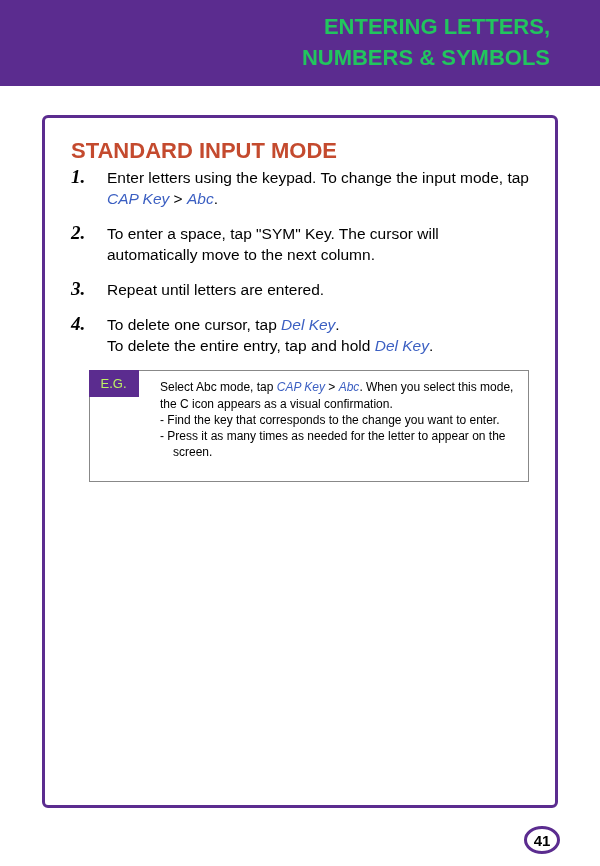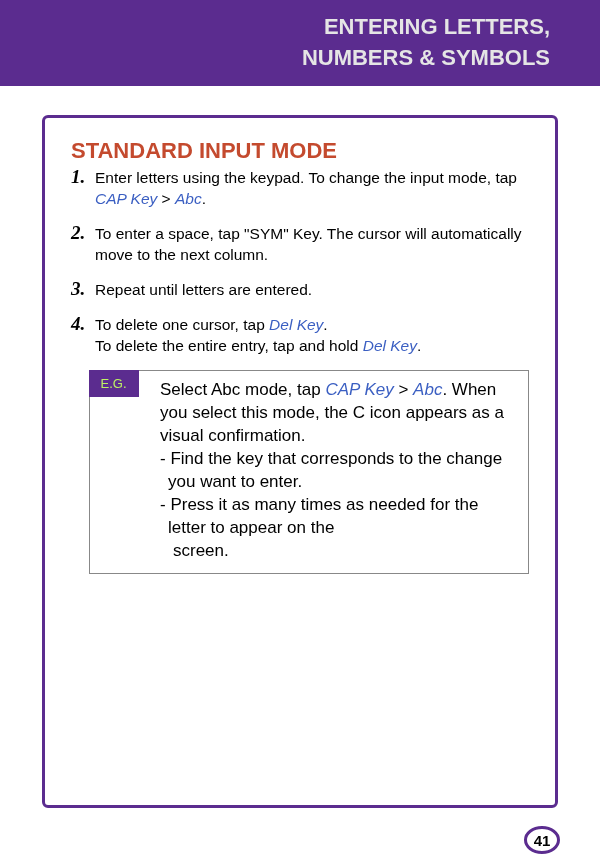--- a/index.html
+++ b/index.html
@@ -5,21 +5,21 @@
     * { margin: 0; padding: 0; box-sizing: border-box; }
     body {
       width: 600px;
       height: 866px;
       background: #fff;
       font-family: 'Arial Narrow', Arial, sans-serif;
       position: relative;
     }
     .header {
       background: #5b2c8f;
-      color: #e5e5e5;
+      color: #22c55e;
       font-family: Arial, sans-serif;
       font-size: 22px;
       font-weight: bold;
       text-align: right;
       padding: 12px 50px 12px 0;
       line-height: 1.4;
     }
     .content-box {
       position: absolute;
       top: 115px;
@@ -56,20 +56,21 @@
       font-style: italic;
       font-weight: bold;
       font-size: 19px;
       color: #000;
       width: 22px;
     }
     .step-text {
       font-size: 15.5px;
       font-stretch: condensed;
       line-height: 1.35;
+      margin-left: 12px;
     }
     .key-ref {
       color: #3b5fc2;
       font-style: italic;
     }
     .eg-box {
       border: 1.5px solid #888;
       margin-top: 14px;
       margin-left: 18px;
       min-height: 112px;
@@ -81,21 +82,21 @@
       top: -1.5px;
       left: -1.5px;
       background: #5b2c8f;
       color: #bef264;
       font-family: Arial, sans-serif;
       font-weight: normal;
       font-size: 13px;
       padding: 6px 12px;
     }
     .eg-text {
-      font-size: 17px;
+      font-size: 12px;
       font-stretch: condensed;
       line-height: 1.35;
     }
     .eg-bullet {
       padding-left: 8px;
       text-indent: -8px;
     }
     .eg-bullet-cont {
       padding-left: 13px;
     }

